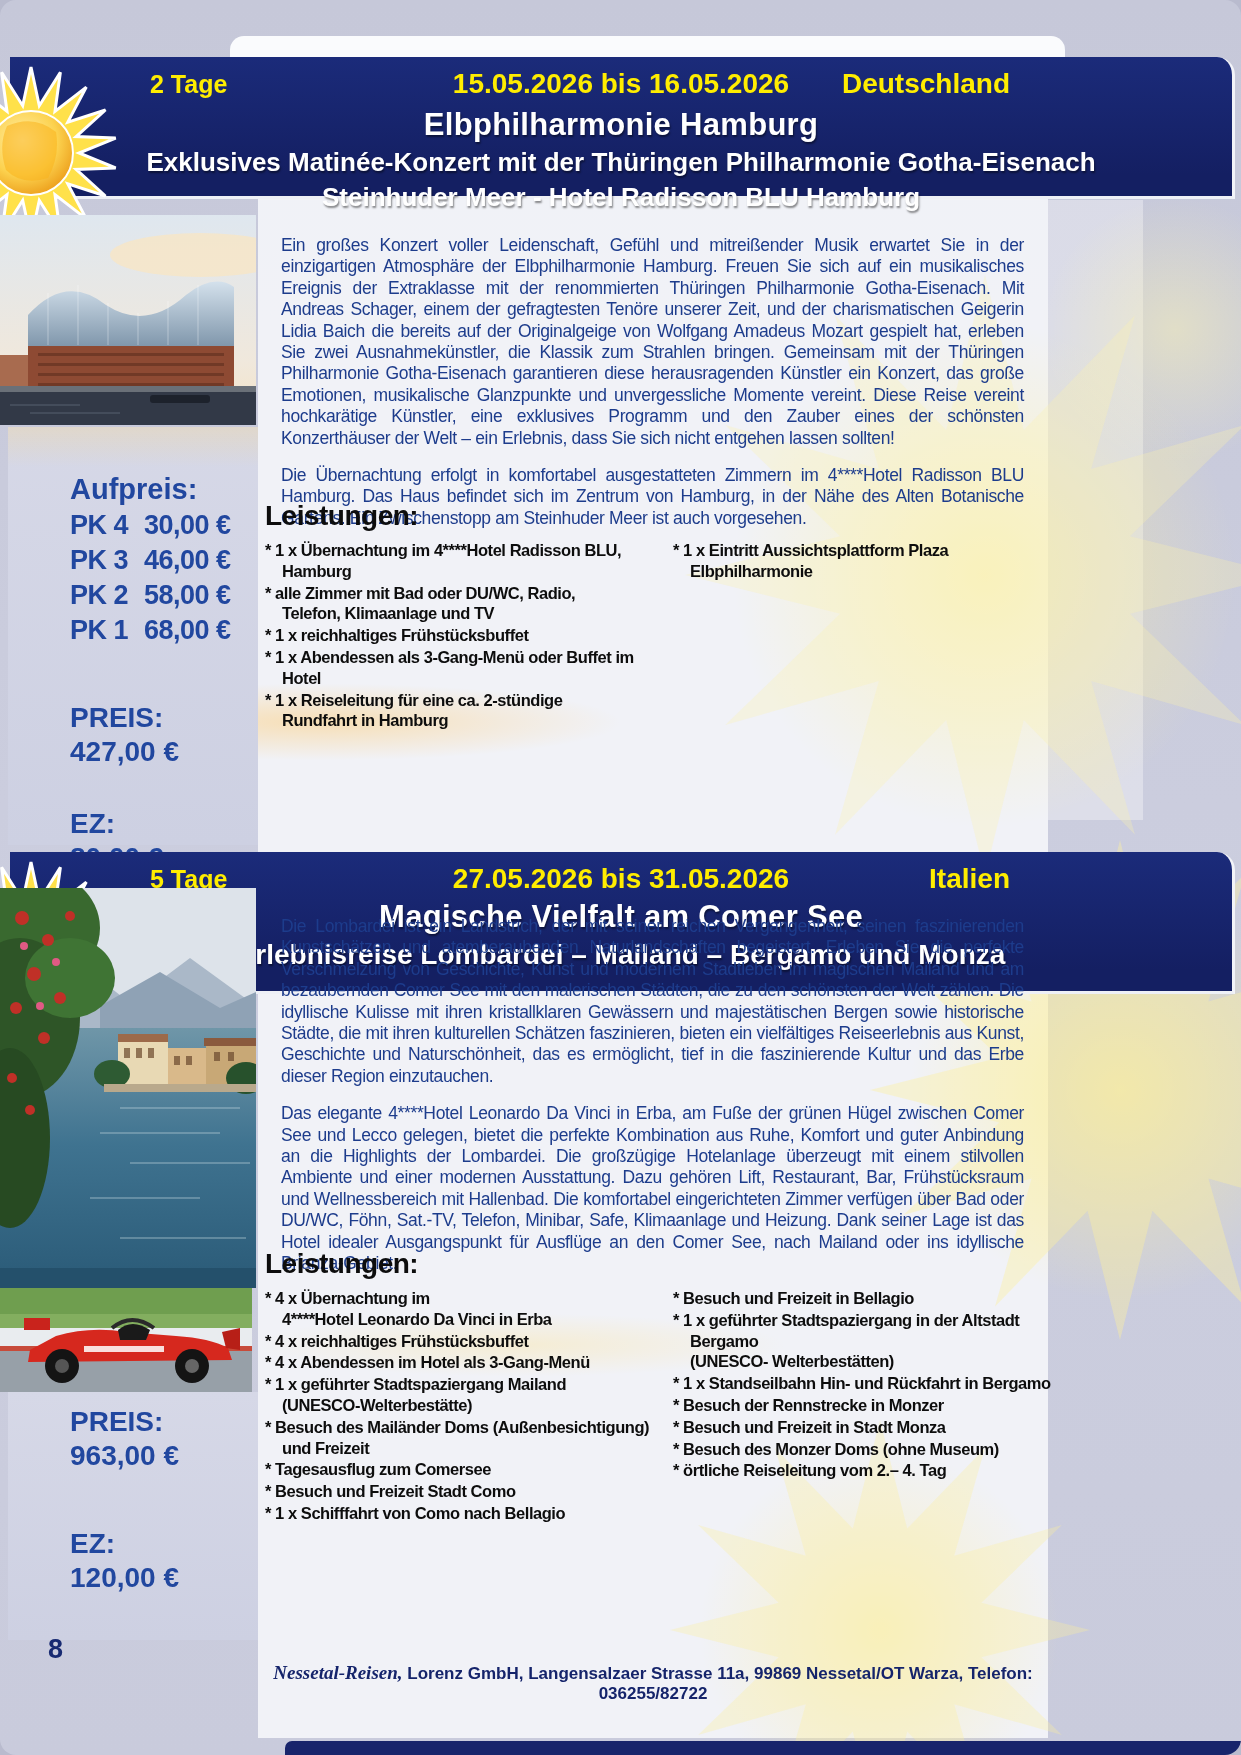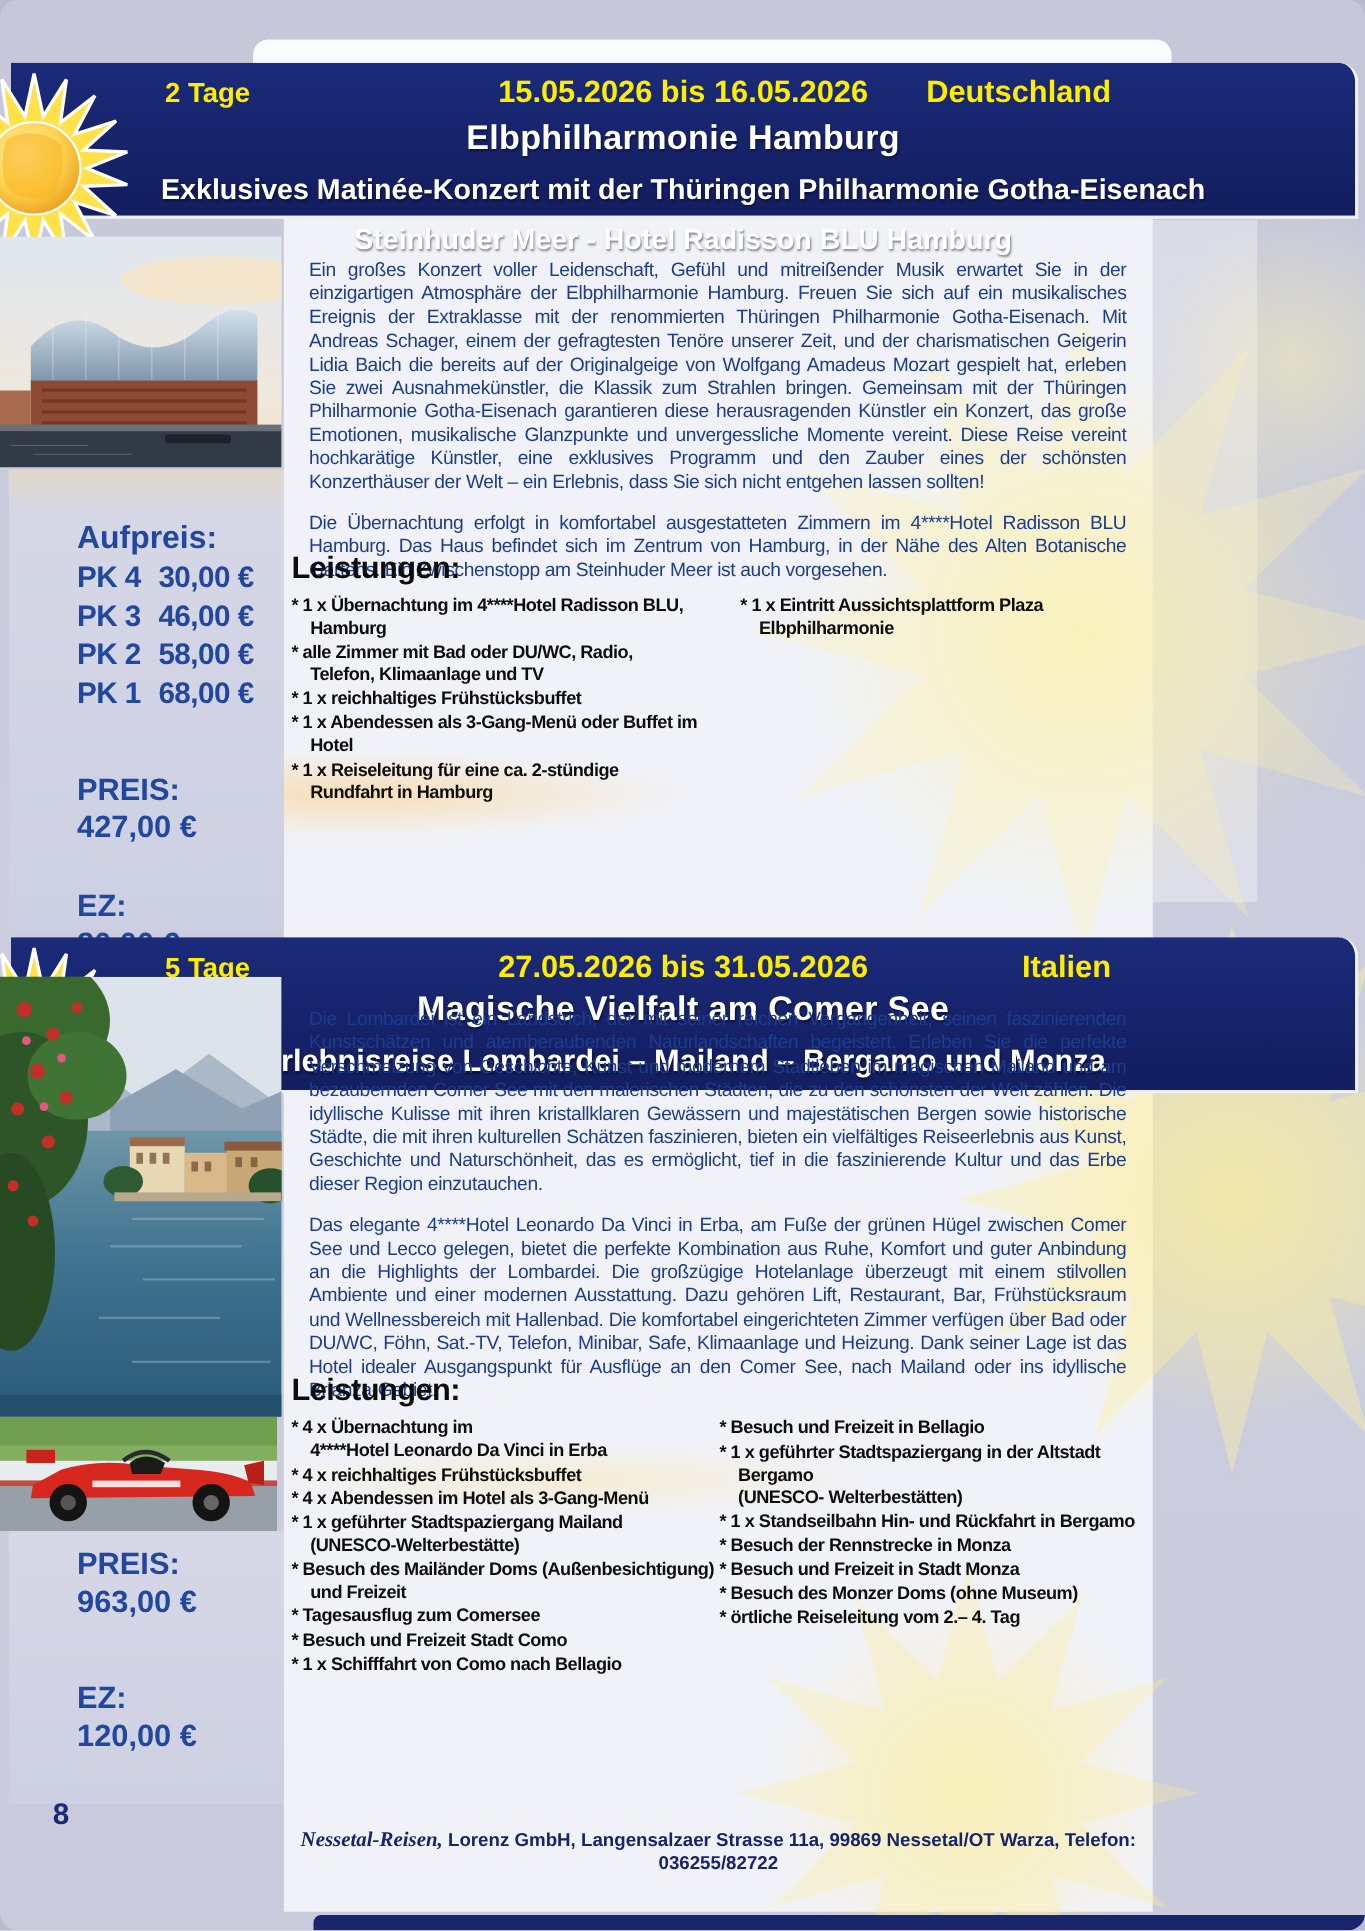--- a/index.html
+++ b/index.html
@@ -27,21 +27,21 @@
        background:linear-gradient(180deg,#1b2b7a 0%,#141f62 85%);
        border-radius:0 18px 0 0;border-right:3px solid #f2f3f8;border-bottom:3px solid #eef0f6;
        box-sizing:border-box;}
   .bar-meta{position:relative;display:flex;align-items:baseline;padding-top:11px;
        color:#ffed00;font-weight:bold;}
   .bar-duration{margin-left:140px;font-size:25px;}
   .bar-dates{position:absolute;left:50%;transform:translateX(-50%);font-size:28px;}
   .bar-country{margin-left:auto;margin-right:222px;font-size:28px;}
   .bar-title{text-align:center;font-size:31px;font-weight:bold;margin-top:7px;
        text-shadow:1px 2px 2px rgba(0,0,0,0.45);letter-spacing:0.3px;}
-  .bar-sub{text-align:center;font-size:26px;font-weight:bold;margin-top:14px;
+  .bar-sub{text-align:center;font-size:26px;font-weight:bold;margin-top:4px;
        text-shadow:1px 2px 2px rgba(0,0,0,0.45);}
   .sun{position:absolute;left:-58px;width:178px;height:178px;}
   
   .photo{position:absolute;left:0;display:block;}
   .panel{position:absolute;left:8px;width:250px;box-sizing:border-box;
        background:linear-gradient(180deg,#d6d8e7 0%,#cdd0e2 100%);color:#21479f;font-weight:bold;}
   .panel .warm{position:absolute;left:0;top:0;width:100%;height:40px;
        background:linear-gradient(180deg,rgba(255,214,120,0.25),rgba(255,214,120,0));}
   .aufpreis-label{font-size:29px;}
   .pk-row{font-size:27px;margin-top:4px;letter-spacing:-0.5px;}
@@ -332,28 +332,28 @@
       <div class="litem">* 4 x reichhaltiges Frühstücksbuffet</div>
       <div class="litem">* 4 x Abendessen im Hotel als 3-Gang-Menü</div>
       <div class="litem">* 1 x geführter Stadtspaziergang Mailand
 (UNESCO-Welterbestätte)</div>
       <div class="litem">* Besuch des Mailänder Doms (Außenbesichtigung)
 und Freizeit</div>
       <div class="litem">* Tagesausflug zum Comersee</div>
       <div class="litem">* Besuch und Freizeit Stadt Como</div>
       <div class="litem">* 1 x Schifffahrt von Como nach Bellagio</div>
     </div>
-  <div class="llist" style="left:654px;top:1288px;width:400px;">
+  <div class="llist" style="left:673px;top:1288px;width:400px;">
 
   <div class="litem">* Besuch und Freizeit in Bellagio</div>
       <div class="litem">* 1 x geführter Stadtspaziergang in der Altstadt
 Bergamo
 (UNESCO- Welterbestätten)</div>
       <div class="litem">* 1 x Standseilbahn Hin- und Rückfahrt in Bergamo</div>
-      <div class="litem">* Besuch der Rennstrecke in Monza</div>
+      <div class="litem">* Besuch der Rennstrecke in Monzer</div>
       <div class="litem">* Besuch und Freizeit in Stadt Monza</div>
       <div class="litem">* Besuch des Monzer Doms (ohne Museum)</div>
       <div class="litem">* örtliche Reiseleitung vom 2.– 4. Tag</div>
     </div>
 
   <div class="pagenum">8</div>
   <div class="footer"><span class="script">Nessetal-Reisen,</span><span> Lorenz GmbH, Langensalzaer Strasse 11a, 99869 Nessetal/OT Warza, Telefon: 036255/82722</span></div>
   <div class="bottomstrip"></div>
 
 </div>

